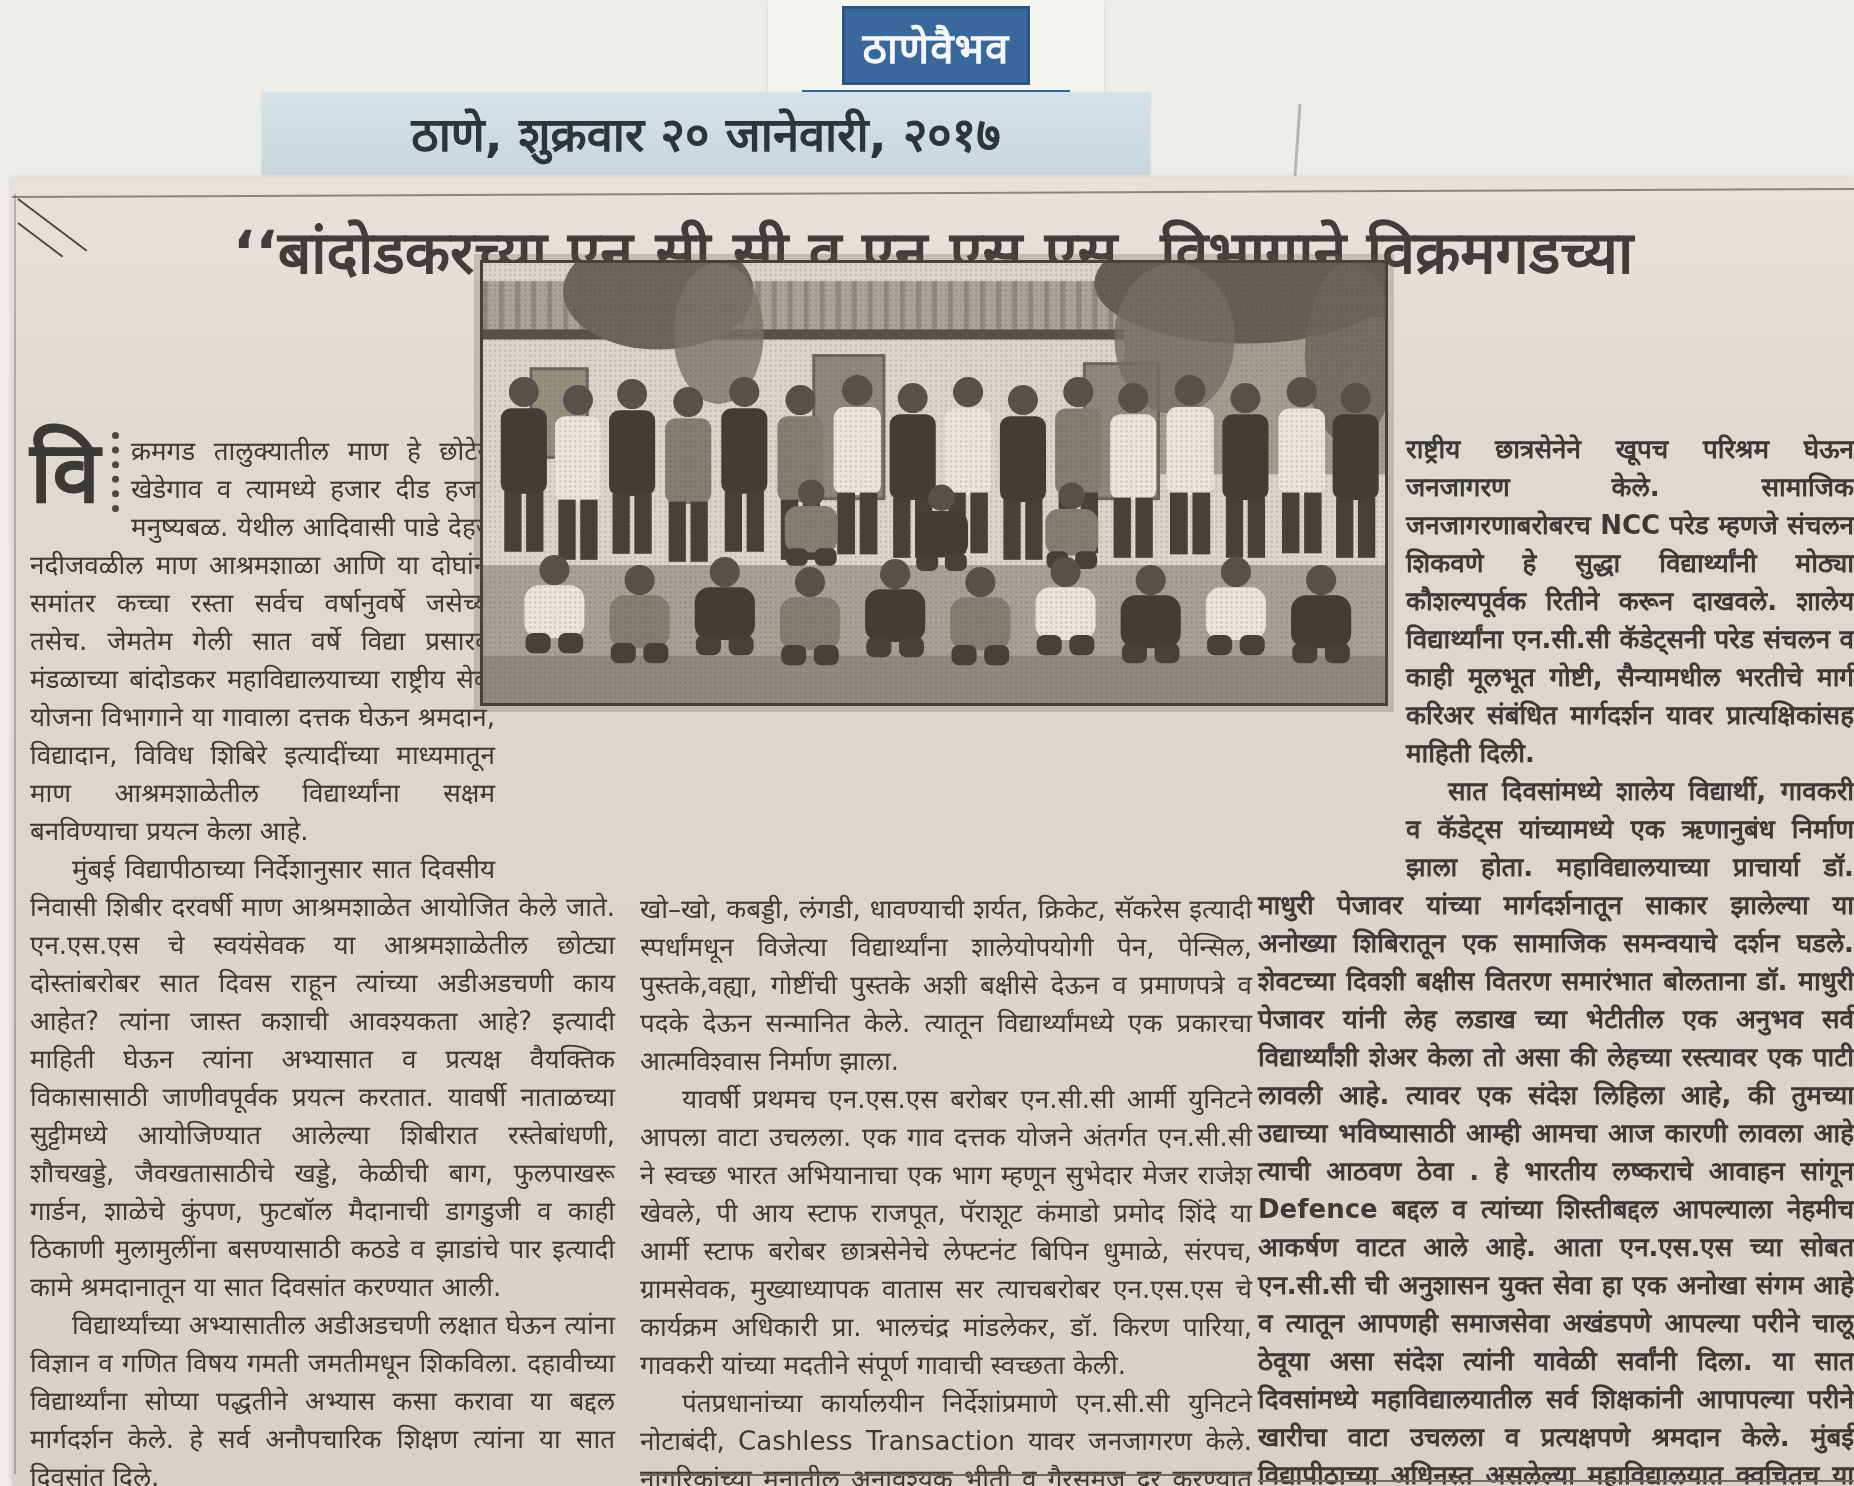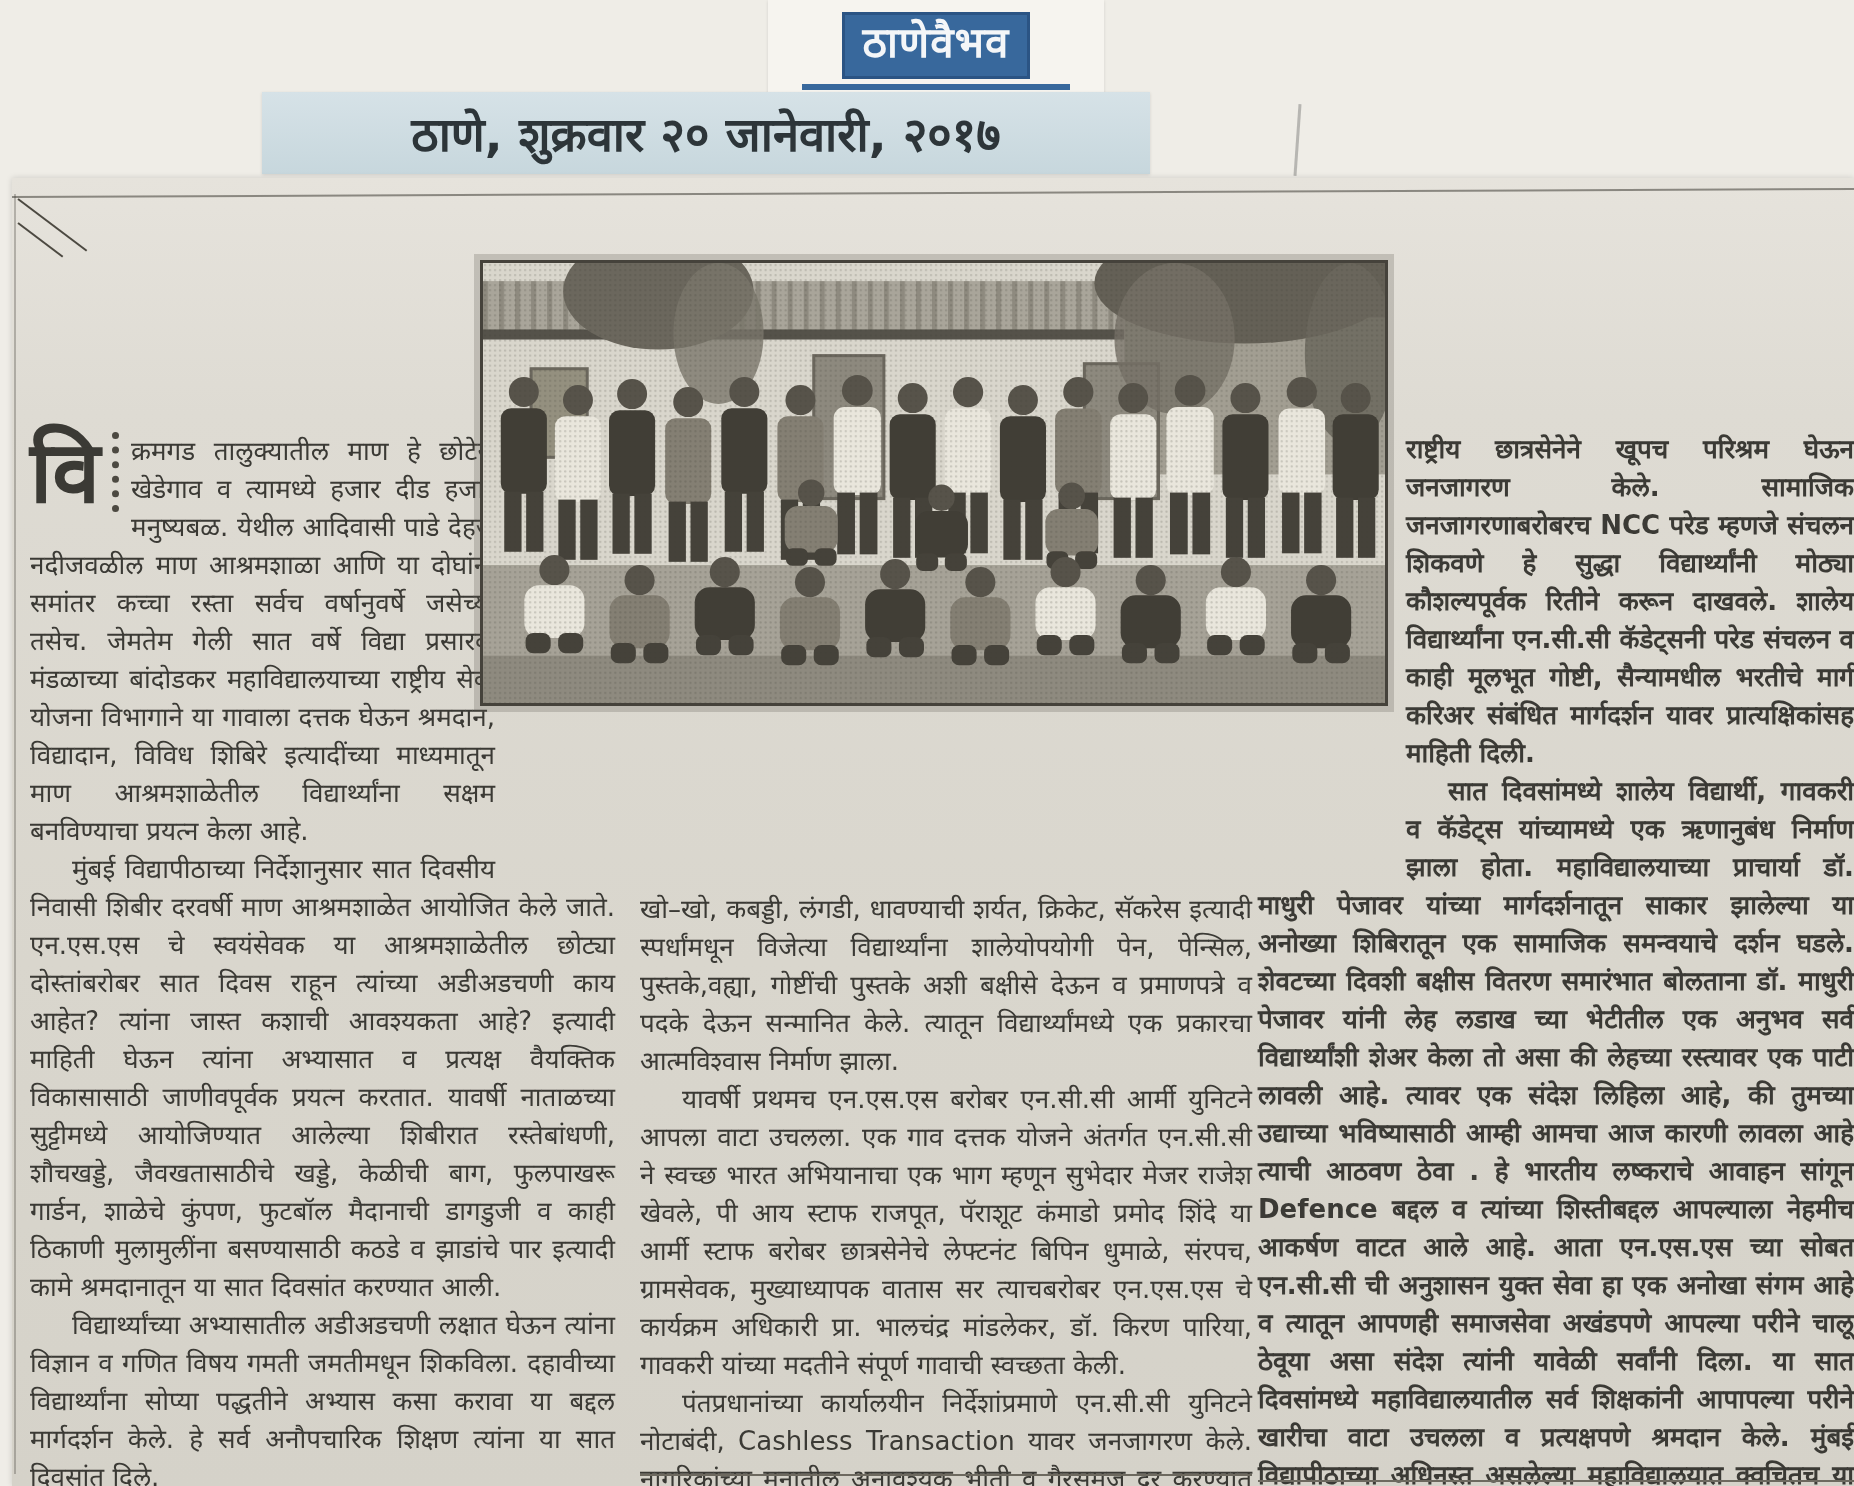--- a/index.html
+++ b/index.html
@@ -10,21 +10,21 @@
     color:#3b3a35;
   }
   
   .masthead-paper{
     position:absolute;left:768px;top:0;width:336px;height:102px;
     background:#f6f4ef;box-shadow:0 1px 3px rgba(0,0,0,.12);
     display:flex;flex-direction:column;align-items:center;justify-content:center;
   }
   .masthead-box{
     background:#38689c;border:3px solid #2b5484;
-    padding:4px 18px 8px 18px;
+    padding:16px 18px 8px 18px;
     color:#f4f6f8;font-weight:bold;font-size:42px;line-height:1.15;
     letter-spacing:1px;
   }
   .masthead-underline{width:268px;height:6px;background:#38689c;margin-top:5px;}
   
   .date-paper{
     position:absolute;left:262px;top:92px;width:888px;height:82px;
     background:linear-gradient(#d6e2e7,#c7d7dd);
     box-shadow:0 1px 3px rgba(0,0,0,.12);
     display:flex;align-items:center;justify-content:center;
@@ -101,20 +101,24 @@
   <span class="date-text">ठाणे, शुक्रवार २० जानेवारी, २०१७</span>
 </div>
 <div class="crease"></div>
 
 <div class="article-paper">
   <div class="article-topline"></div>
   <div class="article-leftline"></div>
   <div class="corner-a"></div>
   <div class="corner-b"></div>
 
+  <div class="headline">
+    <div class="hl">‘‘बांदोडकरच्या एन.सी.सी व एन.एस.एस. विभागाने विक्रमगडच्या</div>
+    <div class="hl">माण गावाचा दत्तक घेऊन केला विकास’’</div>
+  </div>
 
   <div class="col-left bodytext">
     <div class="spacer"></div>
     <p><span class="dropcap">वि</span><span>क्रमगड तालुक्यातील माण हे छोटेसे खेडेगाव व त्यामध्ये हजार दीड हजार मनुष्यबळ. येथील आदिवासी पाडे देहर्जे नदीजवळील माण आश्रमशाळा आणि या दोघांना समांतर कच्चा रस्ता सर्वच वर्षानुवर्षे जसेच्या तसेच. जेमतेम गेली सात वर्षे विद्या प्रसारक मंडळाच्या बांदोडकर महाविद्यालयाच्या राष्ट्रीय सेवा योजना विभागाने या गावाला दत्तक घेऊन श्रमदान, विद्यादान, विविध शिबिरे इत्यादींच्या माध्यमातून माण आश्रमशाळेतील विद्यार्थ्यांना सक्षम बनविण्याचा प्रयत्न केला आहे.</span></p>
     <p class="indent">मुंबई विद्यापीठाच्या निर्देशानुसार सात दिवसीय निवासी शिबीर दरवर्षी माण आश्रमशाळेत आयोजित केले जाते. एन.एस.एस चे स्वयंसेवक या आश्रमशाळेतील छोट्या दोस्तांबरोबर सात दिवस राहून त्यांच्या अडीअडचणी काय आहेत? त्यांना जास्त कशाची आवश्यकता आहे? इत्यादी माहिती घेऊन त्यांना अभ्यासात व प्रत्यक्ष वैयक्तिक विकासासाठी जाणीवपूर्वक प्रयत्न करतात. यावर्षी नाताळच्या सुट्टीमध्ये आयोजिण्यात आलेल्या शिबीरात रस्तेबांधणी, शौचखड्डे, जैवखतासाठीचे खड्डे, केळीची बाग, फुलपाखरू गार्डन, शाळेचे कुंपण, फुटबॉल मैदानाची डागडुजी व काही ठिकाणी मुलामुलींना बसण्यासाठी कठडे व झाडांचे पार इत्यादी कामे श्रमदानातून या सात दिवसांत करण्यात आली.</p>
     <p class="indent">विद्यार्थ्यांच्या अभ्यासातील अडीअडचणी लक्षात घेऊन त्यांना विज्ञान व गणित विषय गमती जमतीमधून शिकविला. दहावीच्या विद्यार्थ्यांना सोप्या पद्धतीने अभ्यास कसा करावा या बद्दल मार्गदर्शन केले. हे सर्व अनौपचारिक शिक्षण त्यांना या सात दिवसांत दिले.</p>
 
   </div>
 
   <div class="col-mid bodytext">

